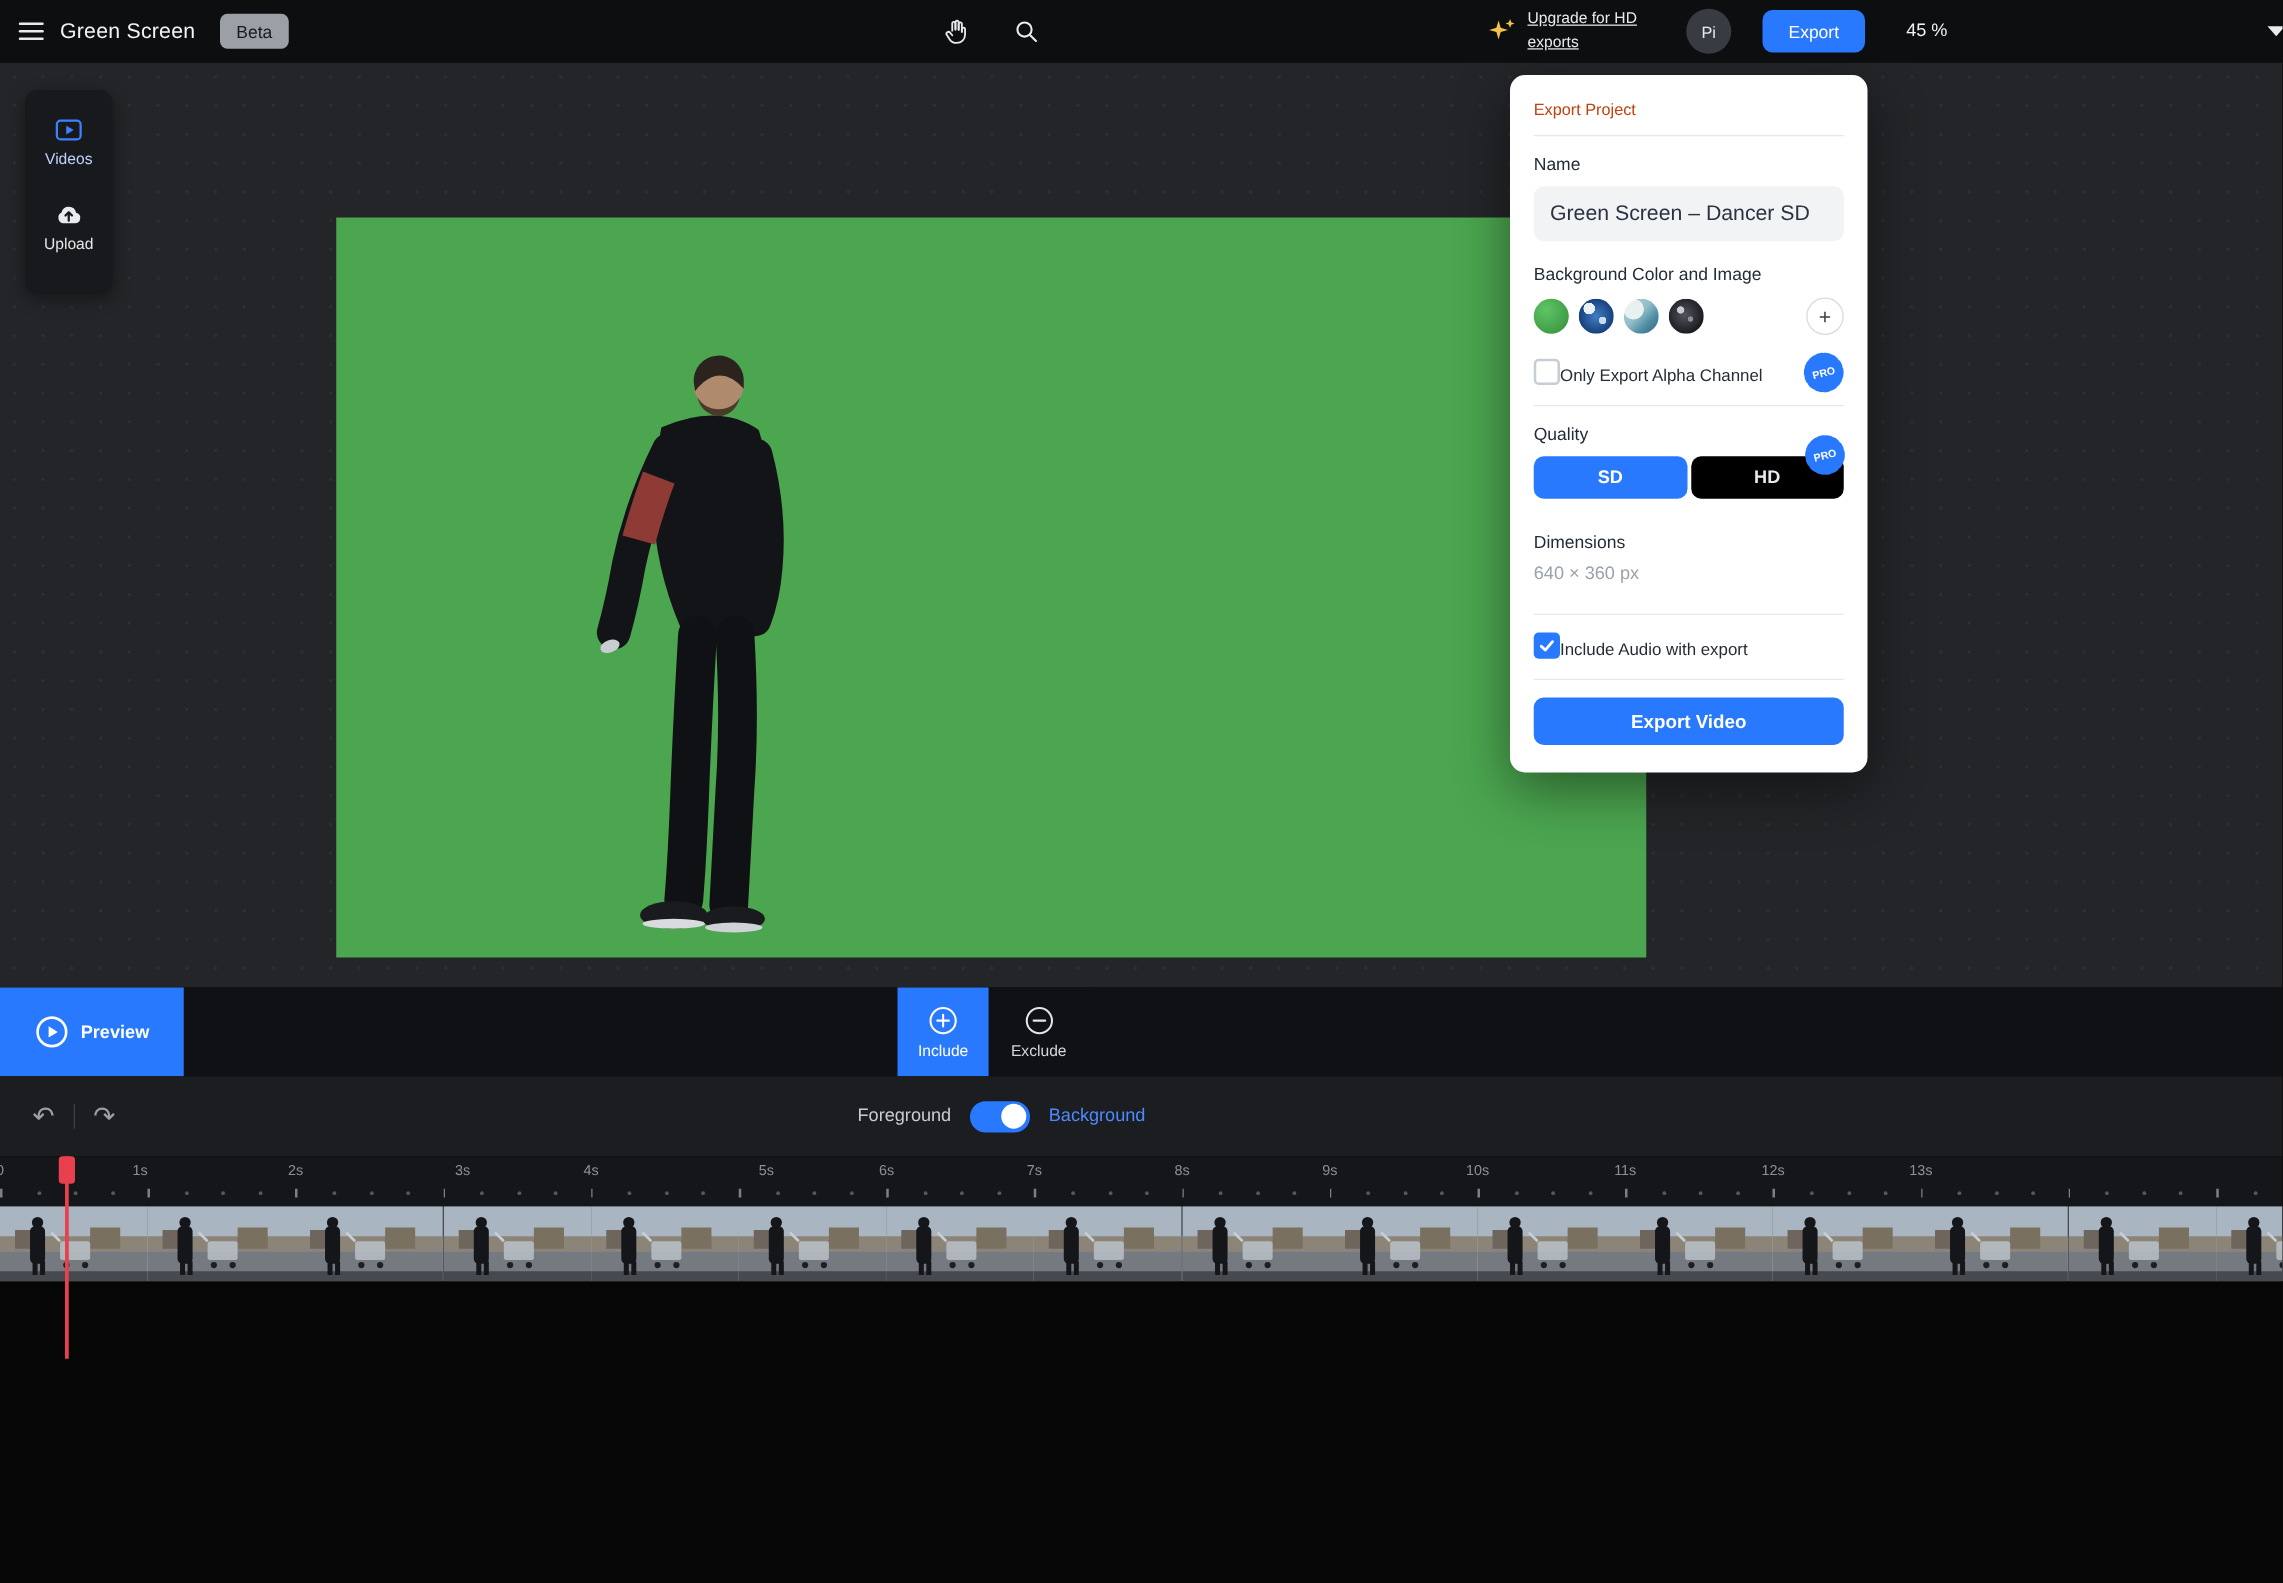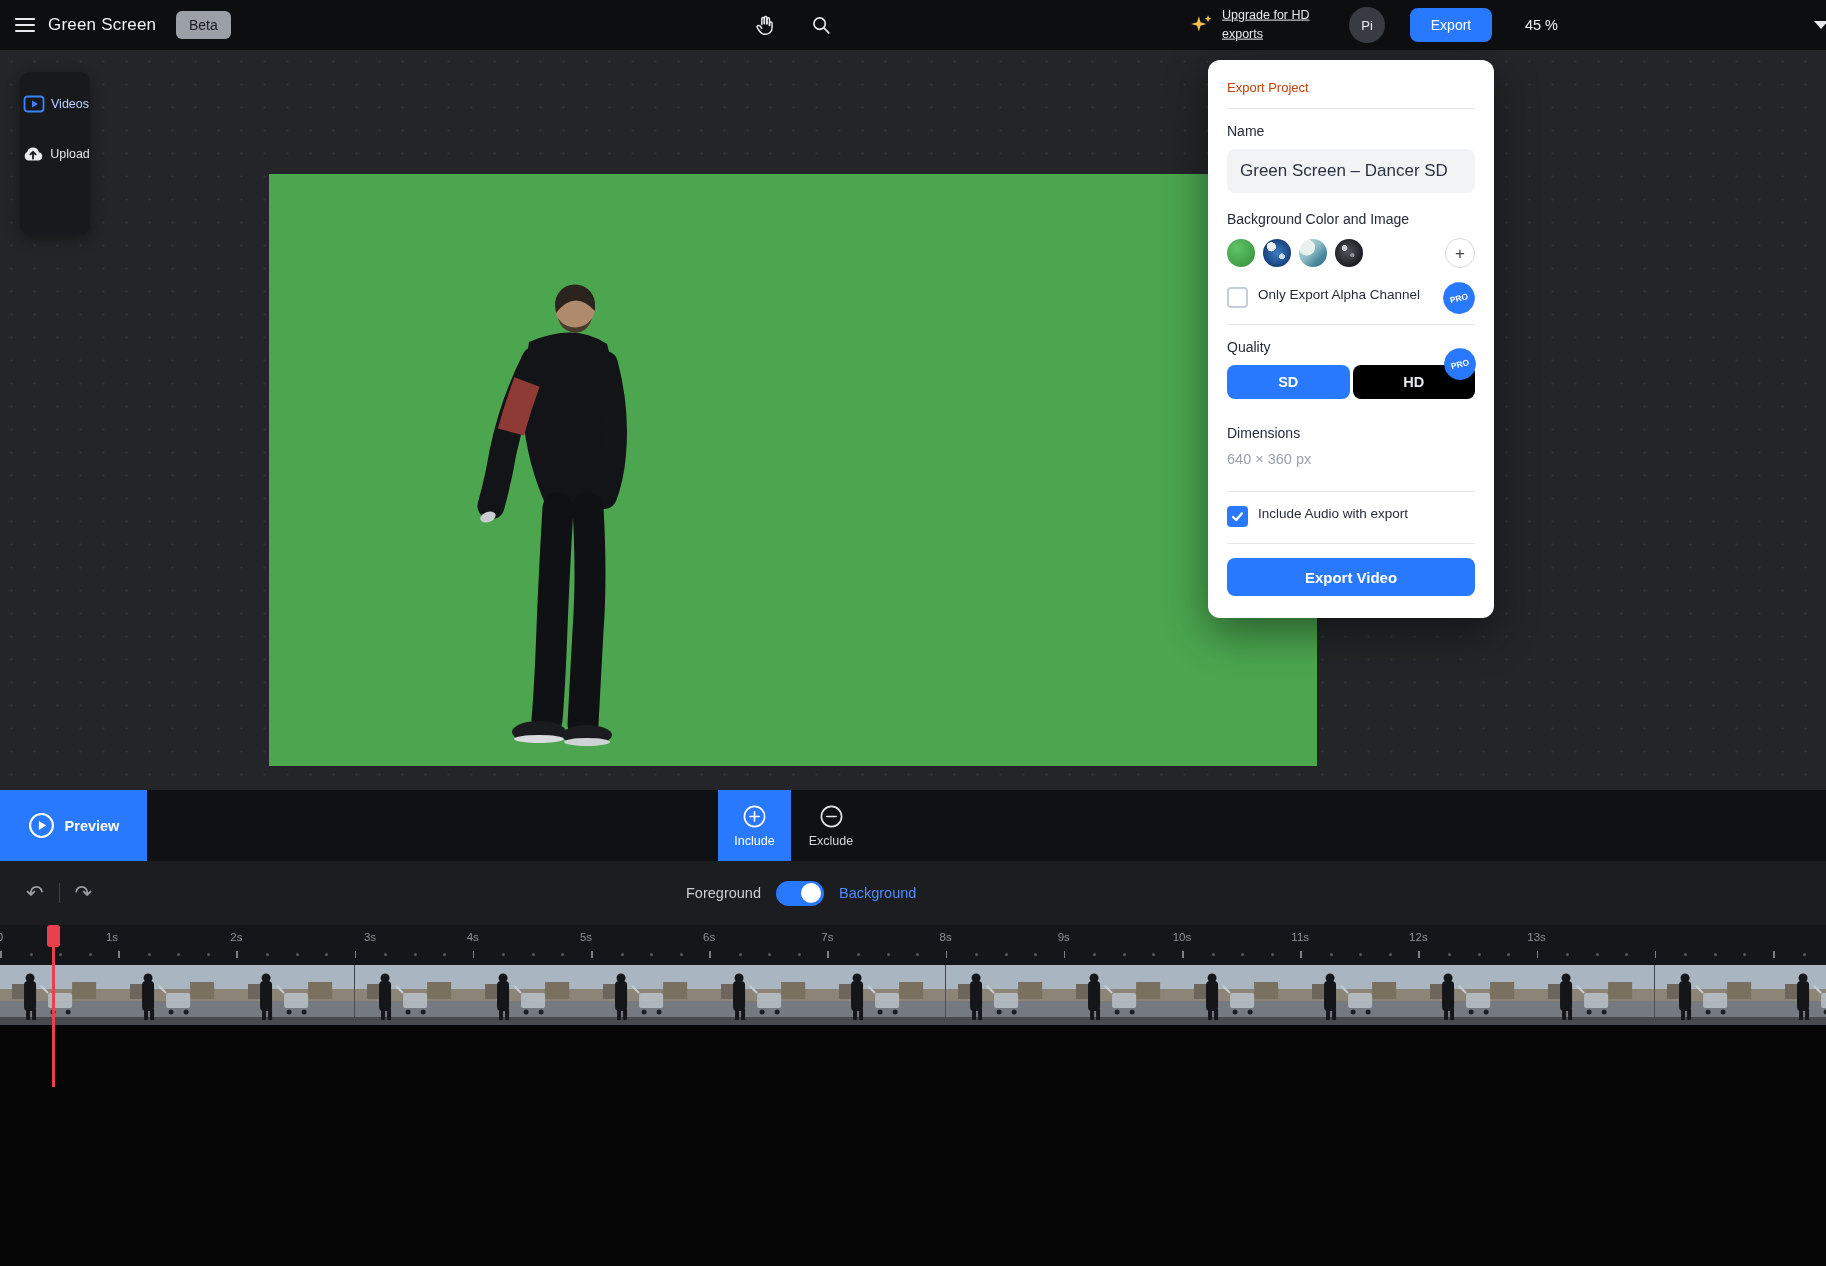--- a/index.html
+++ b/index.html
@@ -40,21 +40,21 @@
   .workspace{position:absolute;left:0;top:50px;width:1826px;height:740px;background:#242528;
              background-image:radial-gradient(rgba(255,255,255,0.05) 1px,transparent 1.3px);
              background-size:23px 23px;}
   .canvas{position:absolute;left:269px;top:124px;width:1048px;height:592px;background:var(--green);
           overflow:hidden;z-index:5;}
 
   
   .tool-panel{position:absolute;left:20px;top:72px;width:70px;height:163px;background:#18191C;
               border-radius:10px;z-index:20;display:flex;flex-direction:column;align-items:center;
               padding-top:20px;gap:26px;box-shadow:0 4px 14px rgba(0,0,0,.4);}
-  .tool-item{display:flex;flex-direction:row;align-items:center;gap:4px;cursor:pointer;background:none;border:none;padding:0;}
+  .tool-item{display:flex;flex-direction:column;align-items:center;gap:4px;cursor:pointer;background:none;border:none;padding:0;}
   .tool-item .lbl{font-size:12.5px;font-family:"Liberation Sans",sans-serif;}
   .tool-videos .lbl{color:#BDD2FF;} .tool-upload .lbl{color:#E3E5E8;}
 
   
   .modal{position:absolute;left:1208px;top:60px;width:286px;background:#fff;border-radius:12px;
          box-shadow:0 14px 44px rgba(0,0,0,.45);padding:20px 19px 22px;z-index:50;color:#1F2733;}
   .modal h3{margin:0 0 13px;font-size:13px;font-weight:400;color:#c2410c;}
   .modal hr{border:none;border-top:1px solid #E6E8EC;margin:0 0 14px;}
   .field-label{font-size:14px;color:#232B38;margin-bottom:10px;}
   .name-input{width:100%;height:44px;background:#F2F3F5;border:none;border-radius:8px;padding:0 13px;
@@ -67,21 +67,21 @@
                 radial-gradient(circle at 68% 62%,#CBDCE8 0 11%,rgba(203,220,232,0) 12%),
                 radial-gradient(circle at 50% 50%,#3F7FC4,#123A75 78%);}
   .swatch-ocean{background:radial-gradient(circle at 28% 30%,#E9F1EE 0 28%,rgba(233,241,238,0) 30%),
                 linear-gradient(135deg,#BFD8DC 0%,#8FBCC6 45%,#4E8CA3 70%,#32657E 100%);}
   .swatch-moon{background:radial-gradient(circle at 34% 32%,#C9CBD1 0 10%,rgba(201,203,209,0) 12%),
                radial-gradient(circle at 62% 58%,#8E9097 0 8%,rgba(142,144,151,0) 10%),
                radial-gradient(circle at 45% 45%,#53555C,#121318 80%);}
   .plus-btn{margin-left:auto;width:30px;height:30px;border-radius:50%;background:#fff;
             border:1px solid #D7DADF;color:#3A3F45;font-size:17px;line-height:1;cursor:pointer;
             display:flex;align-items:center;justify-content:center;font-family:"Liberation Sans",sans-serif;}
-  .check-row{display:flex;align-items:flex-start;gap:10px;position:relative;margin-bottom:16px;}
+  .check-row{display:flex;align-items:flex-end;position:relative;margin-bottom:16px;}
   .checkbox{width:21px;height:21px;border-radius:4px;flex:0 0 auto;cursor:pointer;border:none;padding:0;
             display:flex;align-items:center;justify-content:center;}
   .checkbox.unchecked{background:#fff;border:2px solid #C7CDD4;}
   .checkbox.checked{background:var(--accent);}
   .check-row .cr-label{font-size:13.5px;color:#262C36;}
   .pro-seal{position:absolute;pointer-events:none;}
   .seal-alpha{right:-2px;top:50%;transform:translateY(-50%);}
   .quality-btns{display:flex;gap:3px;position:relative;margin-bottom:26px;}
   .quality-btns .q{flex:1;height:34px;border:none;border-radius:8px;font-size:14.5px;font-weight:700;
                    cursor:pointer;font-family:"Liberation Sans",sans-serif;}
@@ -317,21 +317,21 @@
     <span class="bg-label">Background</span>
   </div>
 </div>
 
 <div class="ruler" id="ruler">
     <span class="tick-label" style="left: 0px;">0</span>
     <span class="tick-label" style="left: 112px;">1s</span>
     <span class="tick-label" style="left: 236.4px;">2s</span>
     <span class="tick-label" style="left: 370px;">3s</span>
     <span class="tick-label" style="left: 472.8px;">4s</span>
-    <span class="tick-label" style="left: 586px;">5s</span>
+    <span class="tick-label" style="left: 613px;">5s</span>
     <span class="tick-label" style="left: 709.2px;">6s</span>
     <span class="tick-label" style="left: 827.4px;">7s</span>
     <span class="tick-label" style="left: 945.6px;">8s</span>
     <span class="tick-label" style="left: 1063.8px;">9s</span>
     <span class="tick-label" style="left: 1182px;">10s</span>
     <span class="tick-label" style="left: 1300.2px;">11s</span>
     <span class="tick-label" style="left: 1418.4px;">12s</span>
     <span class="tick-label" style="left: 1536.6px;">13s</span>
     <span class="tick-line" style="left: 0px;"></span>
     <span class="tick-dot" style="left: 29.55px;"></span>

